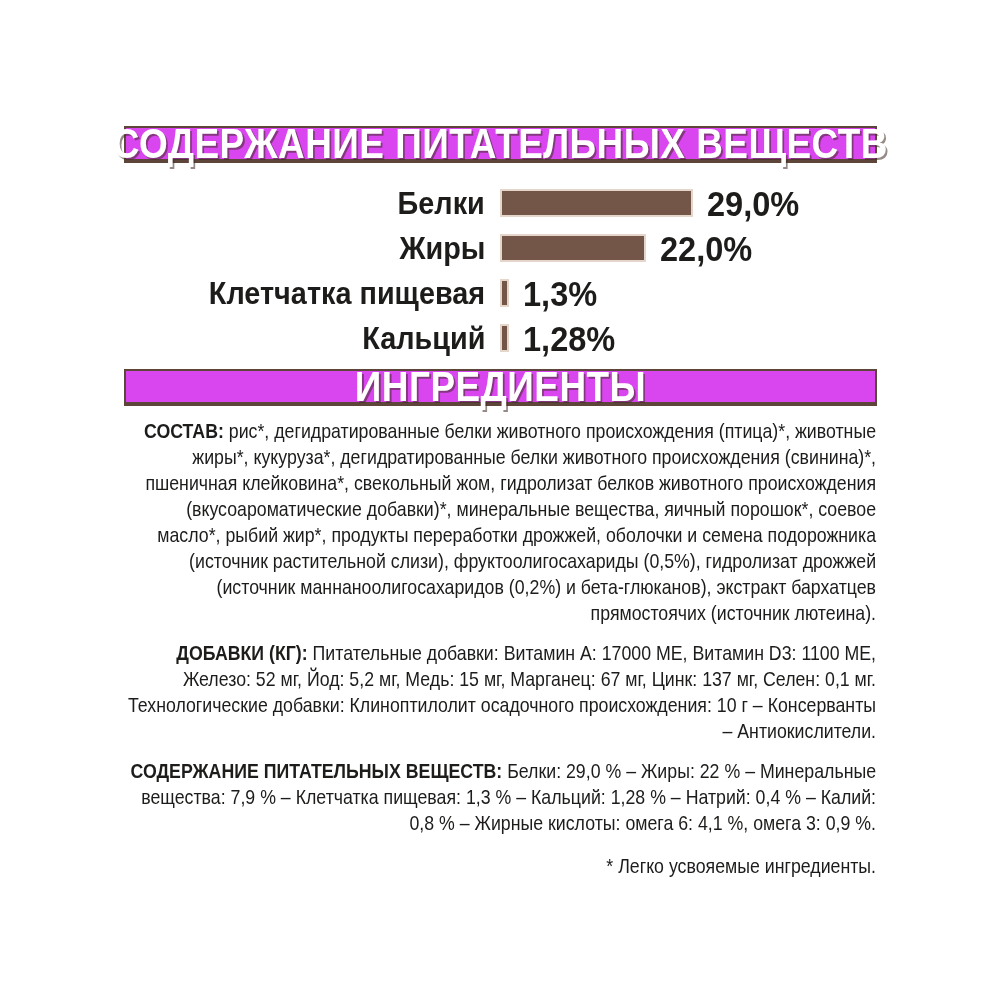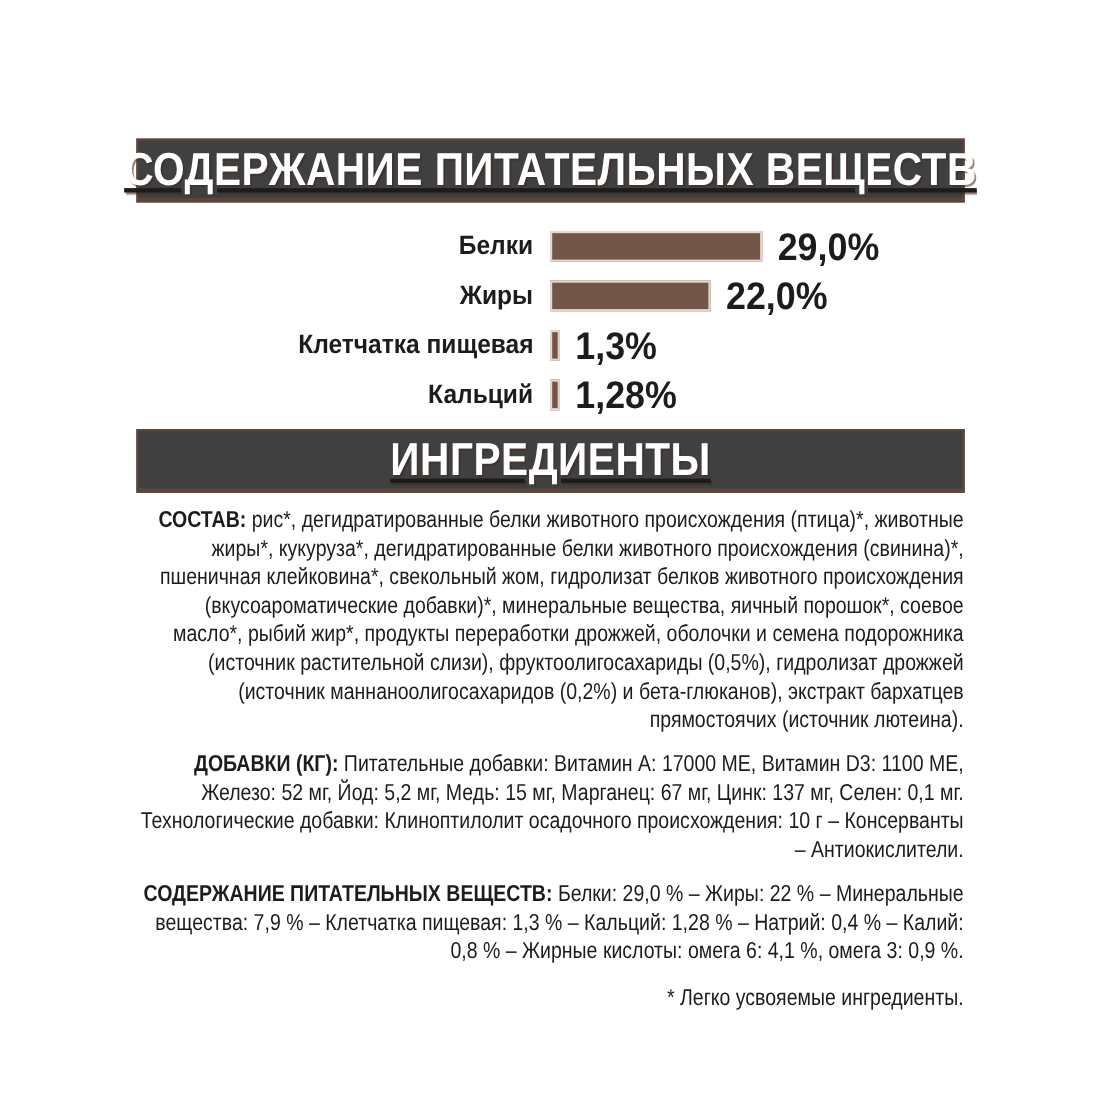--- a/index.html
+++ b/index.html
@@ -15,28 +15,27 @@
   .page {
     position: relative;
     width: 752px;
     margin-left: 124px;
     padding-top: 126px;
   }
   
   .band {
     box-sizing: border-box;
     width: 753px;
-    height: 58px;
-    background: #404040;
+    height: 37px;
+    background: #d946ef;
     border: 2px solid #5e453a;
     border-bottom-width: 4px;
     display: flex;
     align-items: center;
     justify-content: center;
-    text-decoration: underline;
   }
   .band-text {
     display: inline-block;
     transform: scaleX(0.88);
     transform-origin: 50% 50%;
     font-size: 42px;
     font-weight: 700;
     letter-spacing: 0.5px;
     color: #ffffff;
     white-space: nowrap;
@@ -50,21 +49,21 @@
     display: flex;
     align-items: center;
     height: 28px;
     margin-bottom: 17px;
   }
   .chart-label {
     flex: 0 0 361px;
     width: 361px;
     margin-right: 15px;
     text-align: right;
-    font-size: 24px;
+    font-size: 31px;
     font-weight: 700;
     line-height: 1;
     white-space: nowrap;
   }
   .chart-bar {
     height: 28px;
     box-sizing: border-box;
     border: 2px solid #e5d6cc;
   }
   .chart-value {

